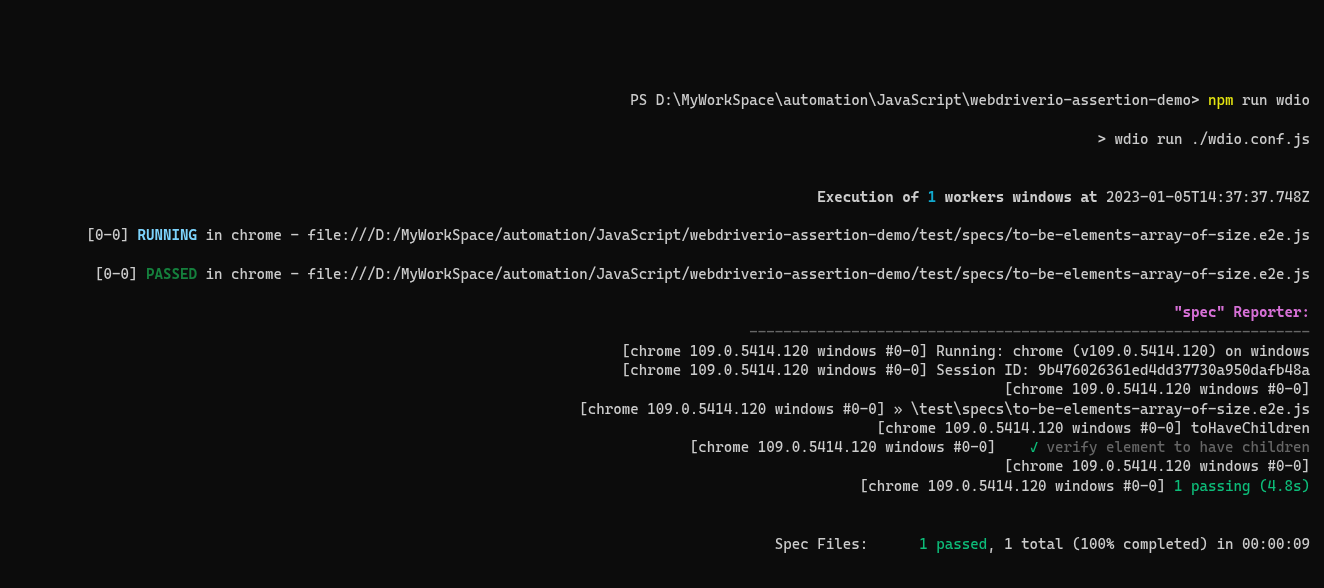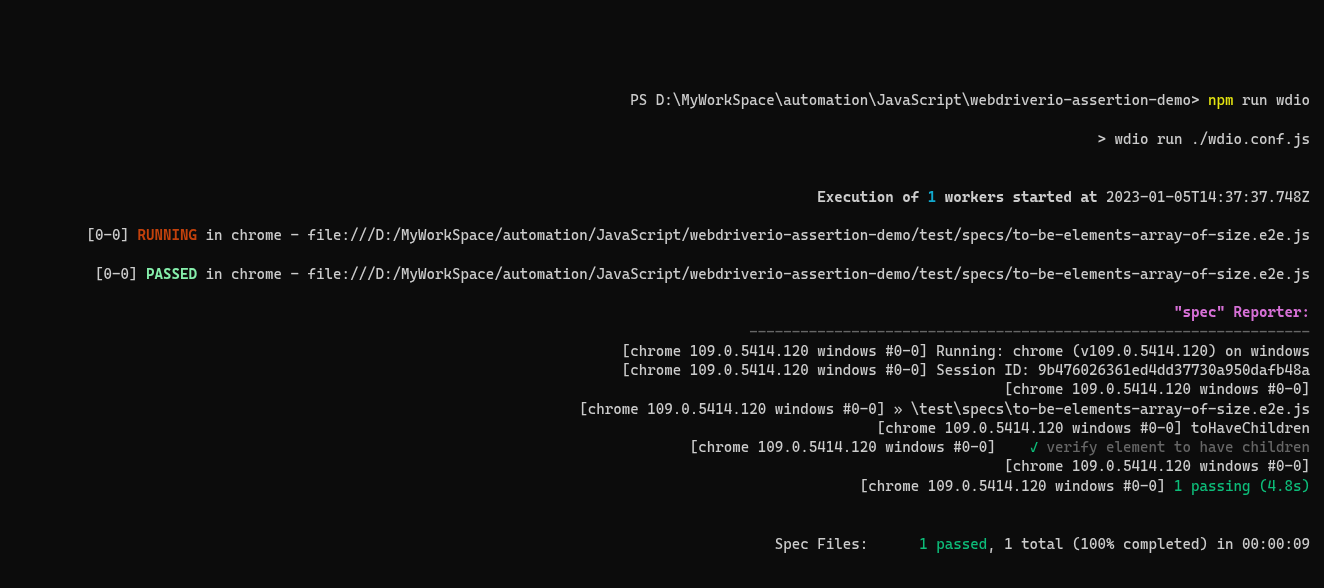--- a/index.html
+++ b/index.html
@@ -14,37 +14,37 @@
       font-size: 14.5px;
       line-height: 1.33;
       padding: 14px;
       width: 1324px;
       height: 588px;
       overflow: hidden;
       white-space: pre;
     }
     .yellow { color: #e5e510; }
     .cyan { color: #11a8cd; }
-    .bright-cyan { color: #c2410c; font-weight: bold; }
+    .bright-cyan { color: #7dd3fc; font-weight: bold; }
     .green { color: #0dbc79; }
-    .bright-green { color: #86efac; font-weight: bold; }
+    .bright-green { color: #15803d; font-weight: bold; }
     .bright-magenta { color: #d670d6; font-weight: bold; }
     .bold { font-weight: bold; margin-top: 18px; }
     .dim { color: #666666; }
     .line { display: block; text-align: right; }
   </style>
 </head>
 <body>
 
 
 
 <div><span class="line"><span>PS </span><span>D:\MyWorkSpace\automation\JavaScript\webdriverio-assertion-demo</span><span>&gt; </span><span class="yellow">npm</span><span> run wdio</span></span>
 <span class="line">&gt; wdio run ./wdio.conf.js</span>
 
-<span class="line"><span class="bold">Execution of </span><span class="cyan bold">1</span><span class="bold"> workers started at</span><span> 2023-01-05T14:37:37.748Z</span></span>
+<span class="line"><span class="bold">Execution of </span><span class="cyan bold">1</span><span class="bold"> workers windows at</span><span> 2023-01-05T14:37:37.748Z</span></span>
 <span class="line"><span>[0-0] </span><span class="bright-cyan">RUNNING</span><span> in chrome - file:///D:/MyWorkSpace/automation/JavaScript/webdriverio-assertion-demo/test/specs/to-be-elements-array-of-size.e2e.js</span></span>
 <span class="line"><span>[0-0] </span><span class="bright-green">PASSED</span><span> in chrome - file:///D:/MyWorkSpace/automation/JavaScript/webdriverio-assertion-demo/test/specs/to-be-elements-array-of-size.e2e.js</span></span>
 <span class="line"><span class="bright-magenta"> "spec"</span><span class="bright-magenta"> Reporter:</span></span><span class="line dim">------------------------------------------------------------------</span><span class="line"><span>[chrome 109.0.5414.120 windows #0-0]</span><span> Running: chrome (v109.0.5414.120) on windows</span></span><span class="line"><span>[chrome 109.0.5414.120 windows #0-0]</span><span> Session ID: 9b476026361ed4dd37730a950dafb48a</span></span><span class="line"><span>[chrome 109.0.5414.120 windows #0-0]</span><span></span></span><span class="line"><span>[chrome 109.0.5414.120 windows #0-0]</span><span> » \test\specs\to-be-elements-array-of-size.e2e.js</span></span><span class="line"><span>[chrome 109.0.5414.120 windows #0-0]</span><span> toHaveChildren</span></span><span class="line"><span>[chrome 109.0.5414.120 windows #0-0]</span><span>    </span><span class="green">✓</span><span class="dim"> verify element to have children</span></span><span class="line"><span>[chrome 109.0.5414.120 windows #0-0]</span><span></span></span><span class="line"><span>[chrome 109.0.5414.120 windows #0-0]</span><span class="green"> 1 passing (4.8s)</span></span>
 
 <span class="line"><span>Spec Files:</span><span>      </span><span class="green">1 passed</span><span>, 1 total (100% completed) in 00:00:09</span></span>
 </div>
 
 
 
 

